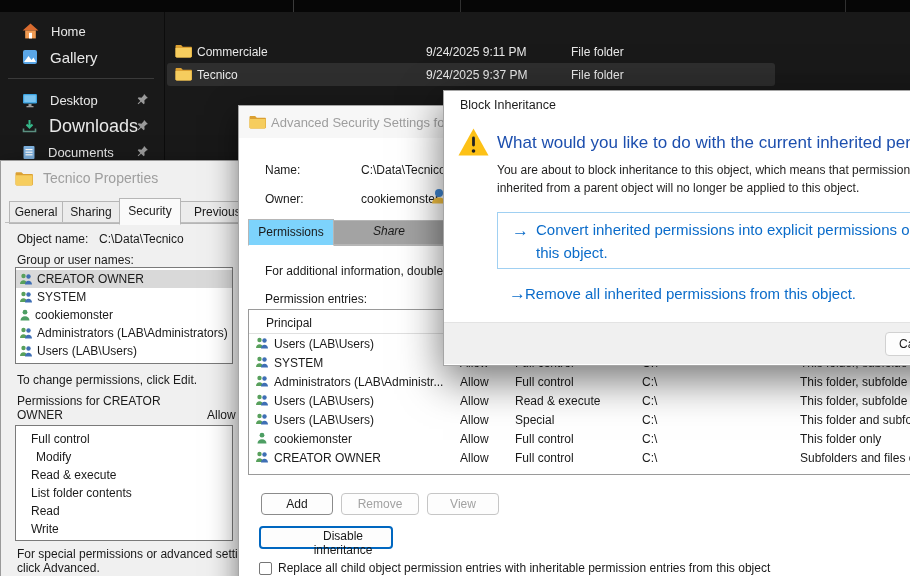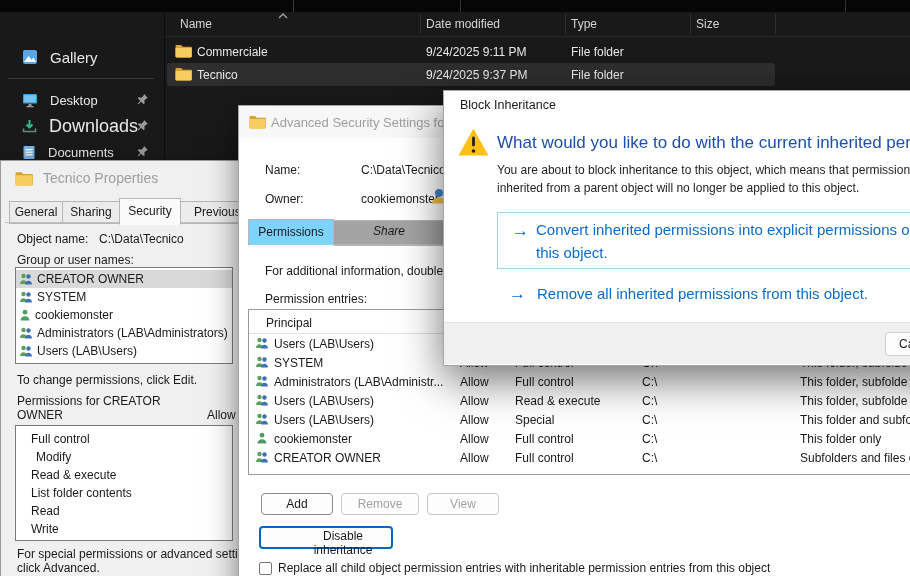--- a/index.html
+++ b/index.html
@@ -34,20 +34,30 @@
 <body>
 
 <div class="a" style="left:0;top:0;width:910px;height:576px;">
 
   <div class="a" style="left:0;top:0;width:910px;height:12px;background:#060606;"></div>
   <div class="a" style="left:293px;top:0;width:1px;height:12px;background:#3a3a3a;"></div>
   <div class="a" style="left:460px;top:0;width:1px;height:12px;background:#303030;"></div>
   <div class="a" style="left:845px;top:0;width:1px;height:12px;background:#303030;"></div>
 
   <div class="a" style="left:0;top:12px;width:164px;height:160px;">
+    <div class="a" style="left:8px;top:7px;width:150px;height:24px;display:flex;align-items:center;gap:12px;padding-left:14px;box-sizing:border-box;">
+      <span>
+          <svg width="17" height="16" viewBox="0 0 16 15">
+            <path d="M8 .5 15.4 7H.6z" fill="#d96b2f"></path>
+            <path d="M3 7h10v7.5H3z" fill="#ef9a52"></path>
+            <path d="M6.6 9.2h2.8v5.3H6.6z" fill="#fff"></path>
+          </svg>
+        </span>
+      <span class="dk tx" style="font-size:13px;">Home</span>
+    </div>
     <div class="a" style="left:8px;top:33px;width:150px;height:24px;display:flex;align-items:center;gap:12px;padding-left:14px;box-sizing:border-box;">
       <span>
           <svg width="16" height="16" viewBox="0 0 16 16">
             <rect x="1" y="1" width="14" height="14" rx="2" fill="#5aa7e8"></rect>
             <path d="M2 13l4.5-6 3 4 2-2.4 2.5 4.4z" fill="#fff"></path>
           </svg>
         </span>
       <span class="dk tx" style="font-size:15px;">Gallery</span>
     </div>
     <div class="a" style="left:8px;top:66px;width:146px;height:1px;background:#3a3a3a;"></div>
@@ -93,35 +103,20 @@
       <span class="dk tx" style="font-size:13px;">Documents</span>
       <span class="a" style="left:128px;top:5px;">
           <svg width="13" height="13" viewBox="0 0 14 14">
             <path d="M8.7 1.2 12.8 5.3 11.2 5.9 9 8.1l.3 3-1 1L5.5 9.3 2.6 12.2l-.8-.8L4.7 8.5 1.9 5.7l1-1 3 .3 2.2-2.2z" fill="#9a9a9a"></path>
           </svg>
         </span>
     </div>
   </div>
   <div class="a" style="left:164px;top:12px;width:1px;height:160px;background:#0c0c0c;"></div>
 
-  <div class="a" style="left:165px;top:12px;width:745px;height:24px;border-bottom:1px solid #2a2a2a;">
-    <span class="a" style="left:113px;top:1px;">
-        <svg width="10" height="6" viewBox="0 0 10 6">
-          <path d="M1 5 5 1l4 4" stroke="#a5a5a5" stroke-width="1.3" fill="none"></path>
-        </svg>
-      </span>
-    <span class="a hdr tx" style="left:15px;top:5px;">Name</span>
-    <span class="a hdr tx" style="left:261px;top:5px;">Date modified</span>
-    <span class="a hdr tx" style="left:406px;top:5px;">Type</span>
-    <span class="a hdr tx" style="left:531px;top:5px;">Size</span>
-    <div class="a sep-v" style="left:255px;top:2px;height:20px;"></div>
-    <div class="a sep-v" style="left:400px;top:2px;height:20px;"></div>
-    <div class="a sep-v" style="left:525px;top:2px;height:20px;"></div>
-    <div class="a sep-v" style="left:610px;top:2px;height:20px;"></div>
-  </div>
 
   <div class="a" style="left:165px;top:41px;width:745px;height:22px;">
     <span class="a" style="left:10px;top:3px;">
         <svg width="17" height="14" viewBox="0 0 17 14">
           <path d="M.5 2.2c0-.7.5-1.2 1.2-1.2h4.4l1.7 1.8h8c.7 0 1.2.5 1.2 1.2v8.3c0 .7-.5 1.2-1.2 1.2H1.7c-.7 0-1.2-.5-1.2-1.2z" fill="#dba032"></path>
           <path d="M.5 4h16v8.3c0 .7-.5 1.2-1.2 1.2H1.7c-.7 0-1.2-.5-1.2-1.2z" fill="#f6cd5e"></path>
         </svg>
       </span>
     <span class="a dk tx" style="left:32px;top:4px;">Commerciale</span>
     <span class="a dk tx" style="left:261px;top:4px;">9/24/2025 9:11 PM</span>
@@ -414,19 +409,19 @@
   <span class="a tx" style="left:53px;top:90px;color:#201f1e;">inherited from a parent object will no longer be applied to this object.</span>
 
   <div class="a" style="left:53px;top:121px;width:470px;height:57px;border:1px solid #a0d0f2;background:#fff;box-sizing:border-box;">
     <span class="a arr" style="left:14px;top:9px;">→</span>
     <span class="a cmdlink" style="left:38px;top:8px;">Convert inherited permissions into explicit permissions on</span>
     <span class="a cmdlink" style="left:38px;top:31px;">this object.</span>
   </div>
 
   <div class="a" style="left:53px;top:189px;width:470px;height:24px;">
     <span class="a arr" style="left:12px;top:5px;">→</span>
-    <span class="a cmdlink" style="left:40px;top:5px;">Remove all inherited permissions from this object.</span>
+    <span class="a cmdlink" style="left:28px;top:5px;">Remove all inherited permissions from this object.</span>
   </div>
 
   <div class="a ftr" style="left:0;top:231px;width:550px;height:41px;">
     <button class="a btn" style="left:441px;top:9px;width:88px;height:24px;border-color:#d1d1d1;text-align:left;padding-left:13px;">Cancel</button>
   </div>
 </div>
 
 </body></html>

